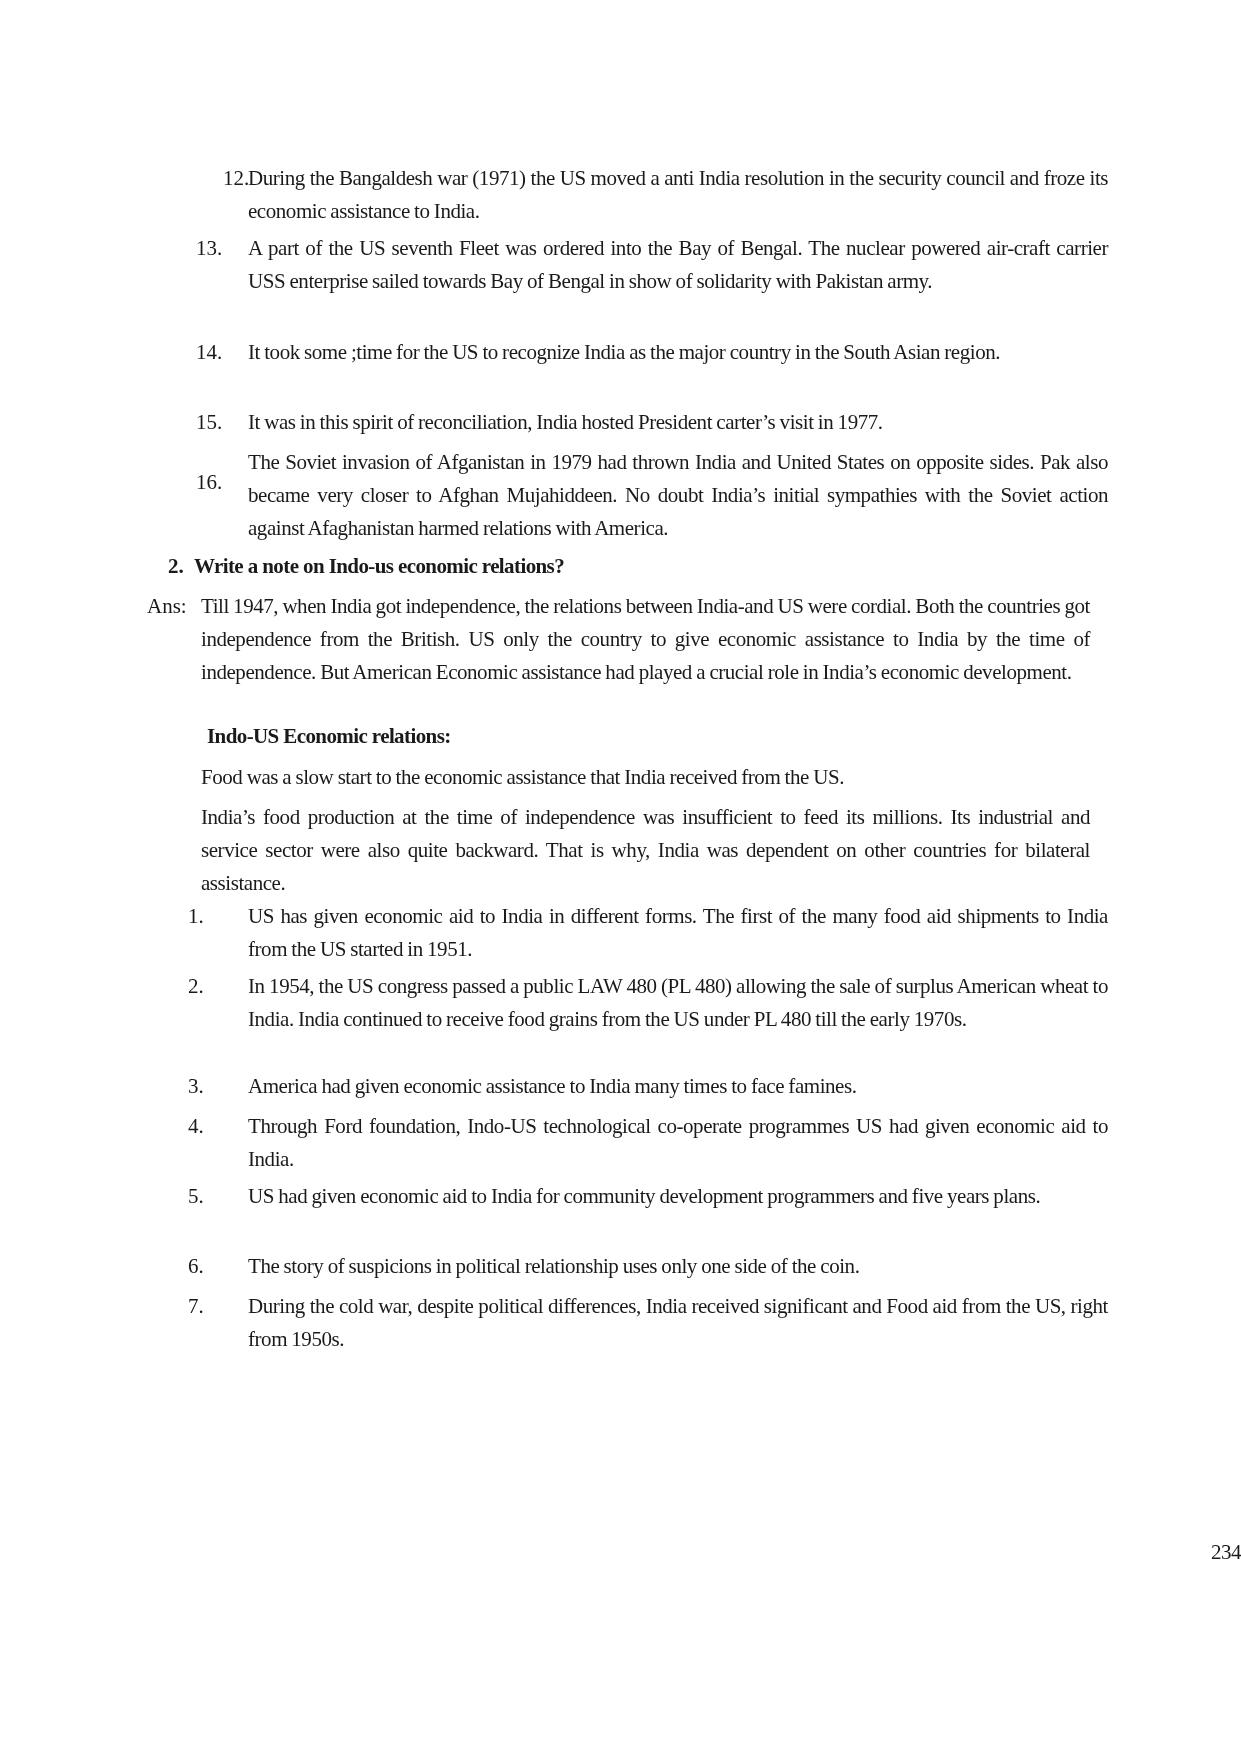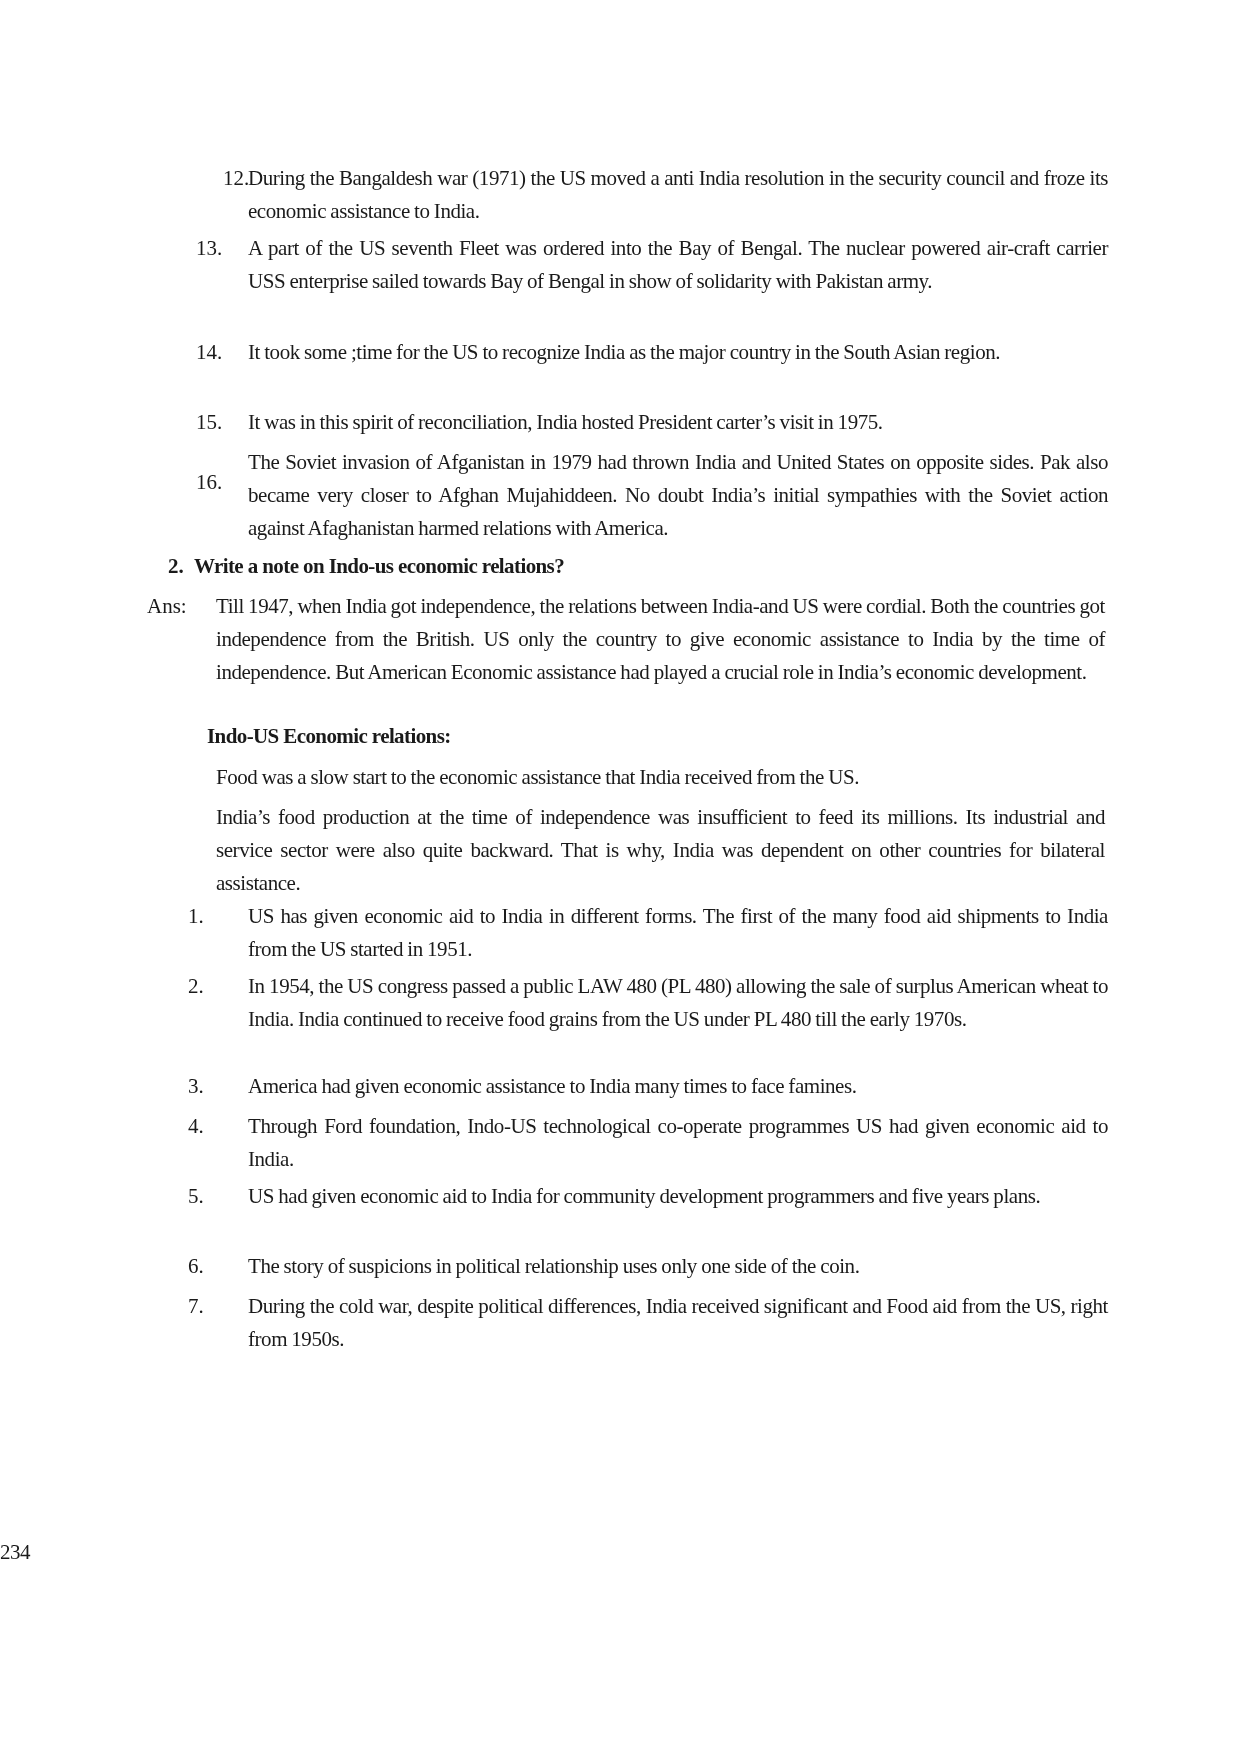--- a/index.html
+++ b/index.html
@@ -54,38 +54,38 @@
       left: 194px;
       font-weight: bold;
       letter-spacing: -0.6px;
     }
     .ans-label {
       position: absolute;
       left: 147px;
     }
     .ptext {
       position: absolute;
-      left: 216px;
+      left: 201px;
       width: 889px;
       line-height: 33px;
       text-align: justify;
       letter-spacing: -0.45px;
       word-spacing: -0.5px;
     }
     .subhead {
       position: absolute;
       left: 207px;
       font-weight: bold;
       letter-spacing: -0.6px;
     }
     .page-number {
       position: absolute;
       left: 0;
       width: 1241px;
-      text-align: left;
+      text-align: right;
       top: 1540px;
       letter-spacing: -0.5px;
     }
   </style>
 </head>
 <body>
 
 <div class="page">
 
   <div class="item" style="top:162px;">
@@ -95,21 +95,21 @@
   <div class="item" style="top:232px;">
     <span class="num" style="line-height: 33px;">13.</span>
     <div class="itext">A part of the US seventh Fleet was ordered into the Bay of Bengal. The nuclear powered air-craft carrier USS enterprise sailed towards Bay of Bengal in show of solidarity with Pakistan army.</div>
   </div>
   <div class="item" style="top:336px;">
     <span class="num" style="line-height: 33px;">14.</span>
     <div class="itext">It took some ;time for the US to recognize India as the major country in the South Asian region.</div>
   </div>
   <div class="item" style="top:406px;">
     <span class="num" style="line-height: 33px;">15.</span>
-    <div class="itext">It was in this spirit of reconciliation, India hosted President carter’s visit in 1975.</div>
+    <div class="itext">It was in this spirit of reconciliation, India hosted President carter’s visit in 1977.</div>
   </div>
   <div class="item" style="top:446px;">
     <span class="num" style="line-height: 33px; margin-top: 20px;">16.</span>
     <div class="itext">The Soviet invasion of Afganistan in 1979 had thrown India and United States on opposite sides. Pak also became very closer to Afghan Mujahiddeen. No doubt India’s initial sympathies with the Soviet action against Afaghanistan harmed relations with America.</div>
   </div>
 
   <div class="item" style="top:550px;line-height:33px;">
     <span class="q-num">2.</span>
     <span class="q-text">Write a note on Indo-us economic relations?</span>
   </div>

